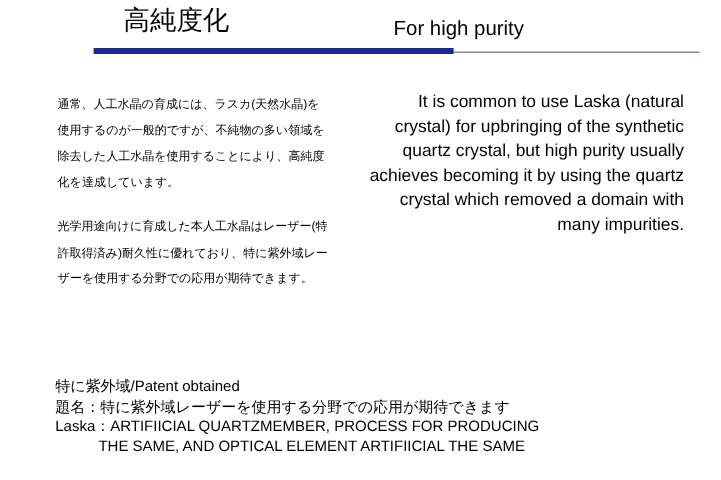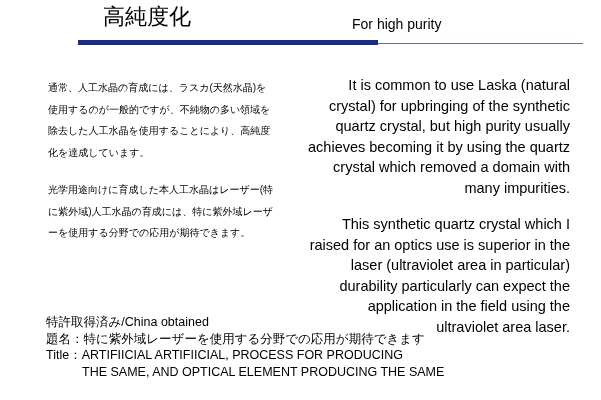--- a/index.html
+++ b/index.html
@@ -34,23 +34,23 @@
     left: 103px;
     top: 4px;
     font-size: 22px;
     line-height: 26px;
     font-weight: normal;
     letter-spacing: 0px;
     white-space: nowrap;
   }
   .title-en {
     position: absolute;
-    left: 352px;
+    left: 328px;
     top: 14px;
-    font-size: 14px;
+    font-size: 17px;
     line-height: 20px;
     white-space: nowrap;
   }
   .rule-wrap {
     position: absolute;
     left: 78px;
     top: 40px;
     width: 505px;
     height: 6px;
   }
@@ -123,28 +123,27 @@
     <div class="title-jp">高純度化</div>
     <div class="title-en">For high purity</div>
     <div class="rule-wrap">
       <div class="rule-thick"></div>
       <div class="rule-thin"></div>
     </div>
   </div>
 
   <div class="col-left">
     <p class="para-jp">通常、人工水晶の育成には、ラスカ(天然水晶)を使用するのが一般的ですが、不純物の多い領域を除去した人工水晶を使用することにより、高純度化を達成しています。</p>
-    <p class="para-jp">光学用途向けに育成した本人工水晶はレーザー(特に紫外域)人工水晶の育成には、特に紫外域レーザーを使用する分野での応用が期待できます。</p>
+    <p class="para-jp">光学用途向けに育成した本人工水晶はレーザー(特許取得済み)耐久性に優れており、特に紫外域レーザーを使用する分野での応用が期待できます。</p>
   </div>
 
   <div class="col-right">
     <p class="para-en">It is common to use Laska (natural crystal) for upbringing of the synthetic quartz crystal, but high purity usually achieves becoming it by using the quartz crystal which removed a domain with many impurities.</p>
-    <p class="para-en">This synthetic quartz crystal which I raised for an optics use is superior in the laser (ultraviolet area in particular) durability particularly can expect the application in the field using the ultraviolet area laser.</p>
   </div>
 
   <div class="footer">
-    <p class="footer-line">特許取得済み/China  obtained</p>
+    <p class="footer-line">特に紫外域/Patent  obtained</p>
     <p class="footer-line">題名：特に紫外域レーザーを使用する分野での応用が期待できます</p>
-    <p class="footer-line">Title：ARTIFIICIAL ARTIFIICIAL, PROCESS FOR PRODUCING</p>
-    <p class="footer-line indent">THE SAME, AND OPTICAL ELEMENT PRODUCING THE SAME</p>
+    <p class="footer-line">Laska：ARTIFIICIAL QUARTZMEMBER, PROCESS FOR PRODUCING</p>
+    <p class="footer-line indent">THE SAME, AND OPTICAL ELEMENT ARTIFIICIAL THE SAME</p>
   </div>
 
 </div>
 
 </body></html>

